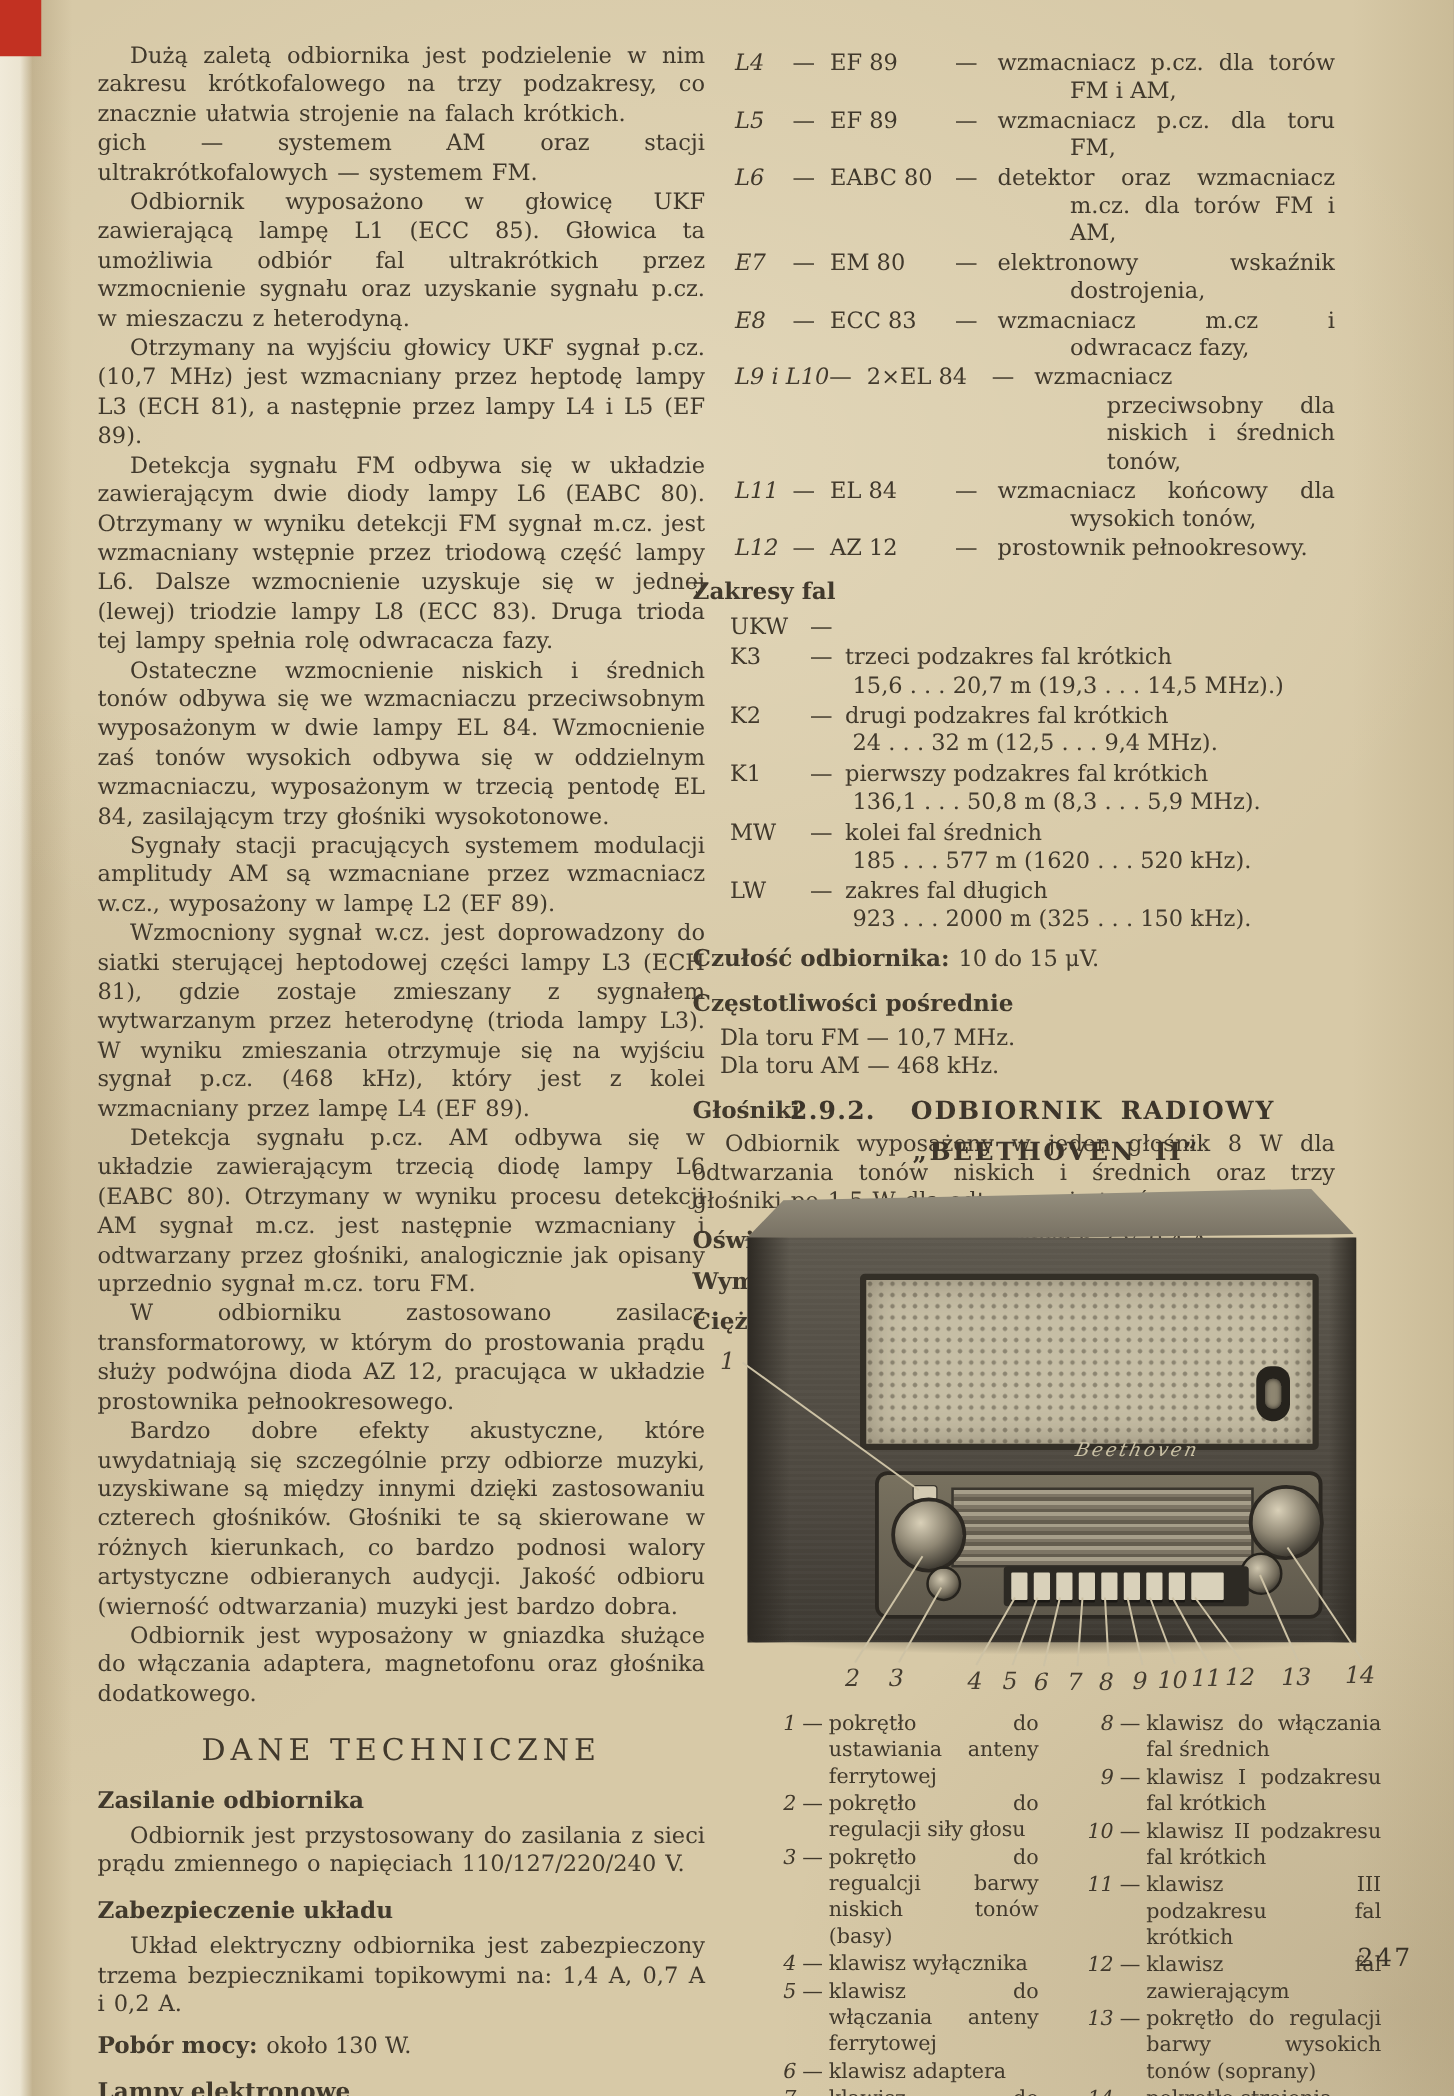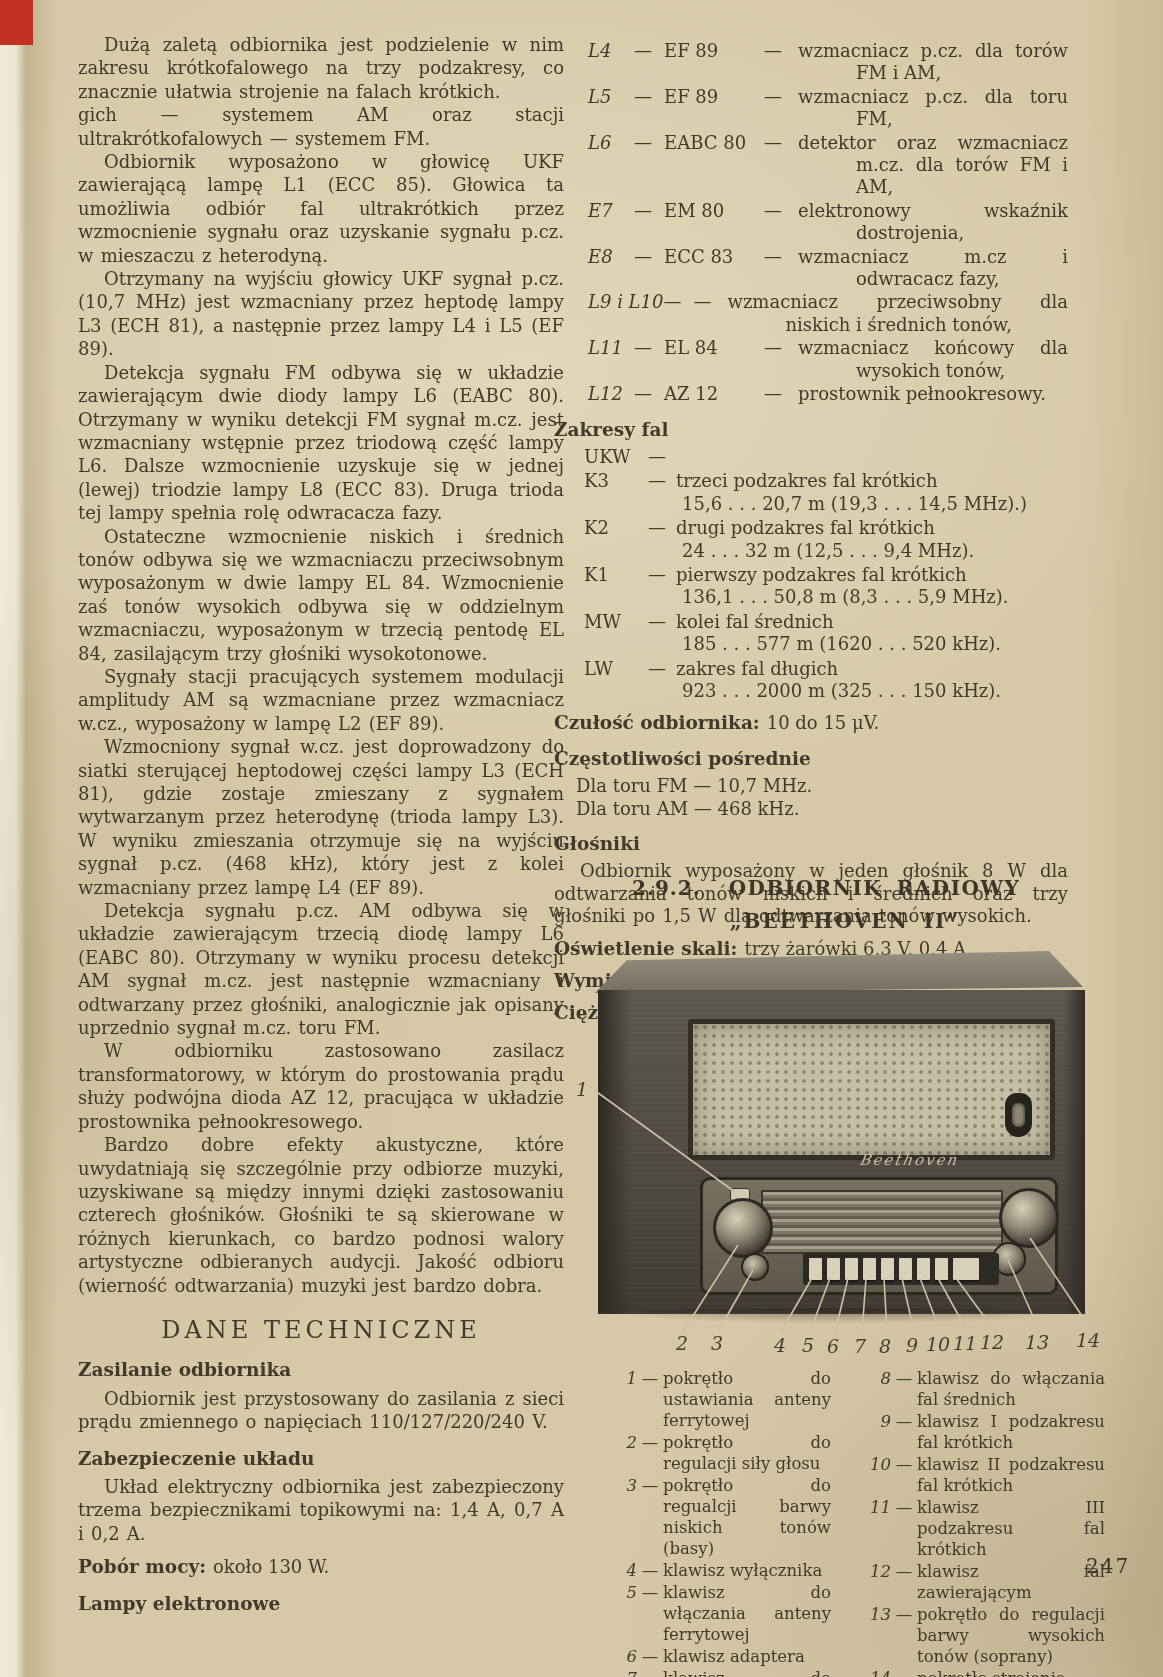--- a/index.html
+++ b/index.html
@@ -117,20 +117,21 @@
     <p class="body noindent">gich — systemem AM oraz stacji ultrakrótkofalowych — systemem FM.</p>
     <p class="body">Odbiornik wyposażono w głowicę UKF zawierającą lampę L1 (ECC 85). Głowica ta umożliwia odbiór fal ultrakrótkich przez wzmocnienie sygnału oraz uzyskanie sygnału p.cz. w mieszaczu z heterodyną.</p>
     <p class="body">Otrzymany na wyjściu głowicy UKF sygnał p.cz. (10,7 MHz) jest wzmacniany przez heptodę lampy L3 (ECH 81), a następnie przez lampy L4 i L5 (EF 89).</p>
     <p class="body">Detekcja sygnału FM odbywa się w układzie zawierającym dwie diody lampy L6 (EABC 80). Otrzymany w wyniku detekcji FM sygnał m.cz. jest wzmacniany wstępnie przez triodową część lampy L6. Dalsze wzmocnienie uzyskuje się w jednej (lewej) triodzie lampy L8 (ECC 83). Druga trioda tej lampy spełnia rolę odwracacza fazy.</p>
     <p class="body">Ostateczne wzmocnienie niskich i średnich tonów odbywa się we wzmacniaczu przeciwsobnym wyposażonym w dwie lampy EL 84. Wzmocnienie zaś tonów wysokich odbywa się w oddzielnym wzmacniaczu, wyposażonym w trzecią pentodę EL 84, zasilającym trzy głośniki wysokotonowe.</p>
     <p class="body">Sygnały stacji pracujących systemem modulacji amplitudy AM są wzmacniane przez wzmacniacz w.cz., wyposażony w lampę L2 (EF 89).</p>
     <p class="body">Wzmocniony sygnał w.cz. jest doprowadzony do siatki sterującej heptodowej części lampy L3 (ECH 81), gdzie zostaje zmieszany z sygnałem wytwarzanym przez heterodynę (trioda lampy L3). W wyniku zmieszania otrzymuje się na wyjściu sygnał p.cz. (468 kHz), który jest z kolei wzmacniany przez lampę L4 (EF 89).</p>
     <p class="body">Detekcja sygnału p.cz. AM odbywa się w układzie zawierającym trzecią diodę lampy L6 (EABC 80). Otrzymany w wyniku procesu detekcji AM sygnał m.cz. jest następnie wzmacniany i odtwarzany przez głośniki, analogicznie jak opisany uprzednio sygnał m.cz. toru FM.</p>
     <p class="body">W odbiorniku zastosowano zasilacz transformatorowy, w którym do prostowania prądu służy podwójna dioda AZ 12, pracująca w układzie prostownika pełnookresowego.</p>
     <p class="body">Bardzo dobre efekty akustyczne, które uwydatniają się szczególnie przy odbiorze muzyki, uzyskiwane są między innymi dzięki zastosowaniu czterech głośników. Głośniki te są skierowane w różnych kierunkach, co bardzo podnosi walory artystyczne odbieranych audycji. Jakość odbioru (wierność odtwarzania) muzyki jest bardzo dobra.</p>
+    <p class="body">Odbiornik jest wyposażony w gniazdka służące do włączania adaptera, magnetofonu oraz głośnika dodatkowego.</p>
 
     <div class="h-center">DANE TECHNICZNE</div>
 
     <div class="h-bold">Zasilanie odbiornika</div>
     <p class="body">Odbiornik jest przystosowany do zasilania z sieci prądu zmiennego o napięciach 110/127/220/240 V.</p>
 
     <div class="h-bold">Zabezpieczenie układu</div>
     <p class="body">Układ elektryczny odbiornika jest zabezpieczony trzema bezpiecznikami topikowymi na: 1,4 A, 0,7 A i 0,2 A.</p>
 
     <p class="spec">
@@ -174,20 +175,21 @@
       <div class="tube-row">
         <span class="t-name t-ind">E8</span>
         <span class="t-dash">—</span>
         <span class="t-type">ECC 83</span>
         <span class="t-dash2">—</span>
         <span class="t-desc">wzmacniacz m.cz i odwracacz fazy,</span>
       </div>
       <div class="tube-row">
         <span class="t-name t-ind">L9 i L10</span>
         <span class="t-dash">—</span>
+        <span class="t-type">2×EL 84</span>
         <span class="t-dash2">—</span>
         <span class="t-desc">wzmacniacz przeciwsobny dla niskich i średnich tonów,</span>
       </div>
       <div class="tube-row">
         <span class="t-name t-ind">L11</span>
         <span class="t-dash">—</span>
         <span class="t-type">EL 84</span>
         <span class="t-dash2">—</span>
         <span class="t-desc">wzmacniacz końcowy dla wysokich tonów,</span>
       </div>

